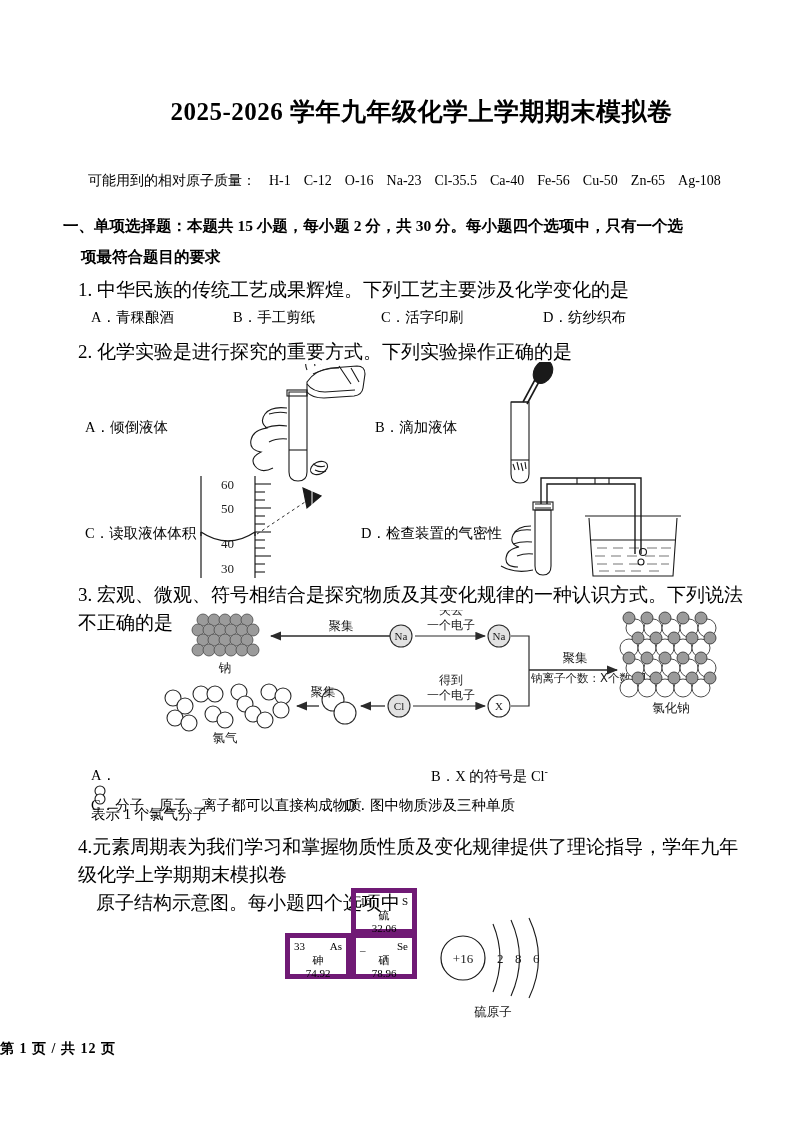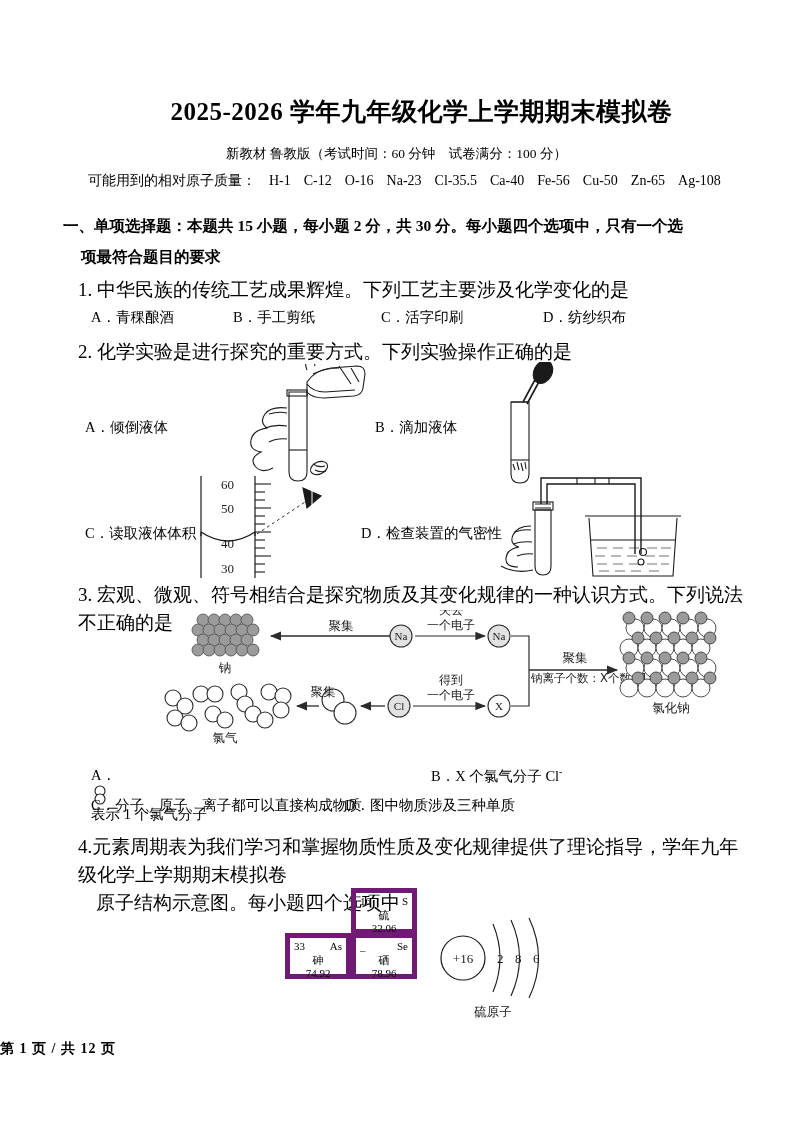--- a/index.html
+++ b/index.html
@@ -155,21 +155,20 @@
 
   svg { display: block; }
   .ink { stroke: #1a1a1a; fill: none; }
 </style>
 </head>
 <body>
 
 <div class="page">
 
   <div class="doc-title">2025-2026 学年九年级化学上学期期末模拟卷</div>
-  <div class="doc-subtitle">新教材 鲁教版（考试时间：60 分钟　试卷满分：100 分）</div>
 
   <div class="atomic-line">
     <span>可能用到的相对原子质量：</span><span class="sym">H-1</span><span class="sym">C-12</span><span class="sym">O-16</span><span class="sym">Na-23</span><span class="sym">Cl-35.5</span><span class="sym">Ca-40</span><span class="sym">Fe-56</span><span class="sym">Cu-50</span><span class="sym">Zn-65</span><span class="sym">Ag-108</span>
   </div>
 
   <div class="section-head">
     <span>一、单项选择题：本题共 15 小题，每小题 2 分，共 30 分。每小题四个选项中，只有一个选</span>
     <span class="l2">项最符合题目的要求</span>
   </div>
 
@@ -459,21 +458,21 @@
 
   <div class="opt-row" id="q3-opts-1">
     <span class="opt" style="left:28px">
       <span>A．</span>
       <svg width="16" height="20" style="vertical-align:-5px;margin:0 1px;" viewBox="0 0 16 20">
         <circle cx="8" cy="6" r="5" fill="#fff" stroke="#1a1a1a" stroke-width="1.1"></circle>
         <circle cx="8" cy="14" r="5" fill="#fff" stroke="#1a1a1a" stroke-width="1.1"></circle>
       </svg><span>表示 1 个氯气分子</span>
     </span>
     <span class="opt" style="left:368px">
-      <span>B．</span><span>X 个氯气分子 Cl</span><sup style="font-size:10px">-</sup>
+      <span>B．</span><span>X 的符号是 Cl</span><sup style="font-size:10px">-</sup>
     </span>
   </div>
   <div class="opt-row" id="q3-opts-2">
     <span class="opt" style="left:28px"><span>C．</span><span>分子、原子、离子都可以直接构成物质</span></span>
     <span class="opt" style="left:282px"><span>D．</span><span>图中物质涉及三种单质</span></span>
   </div>
 
   <div class="q-stem" id="q4-stem">
     <span>4.</span><span>元素周期表为我们学习和掌握物质性质及变化规律提供了理论指导，学年九年级化学上学期期末模拟卷</span>
     <span class="cont">原子结构示意图。每小题四个选项中</span>

